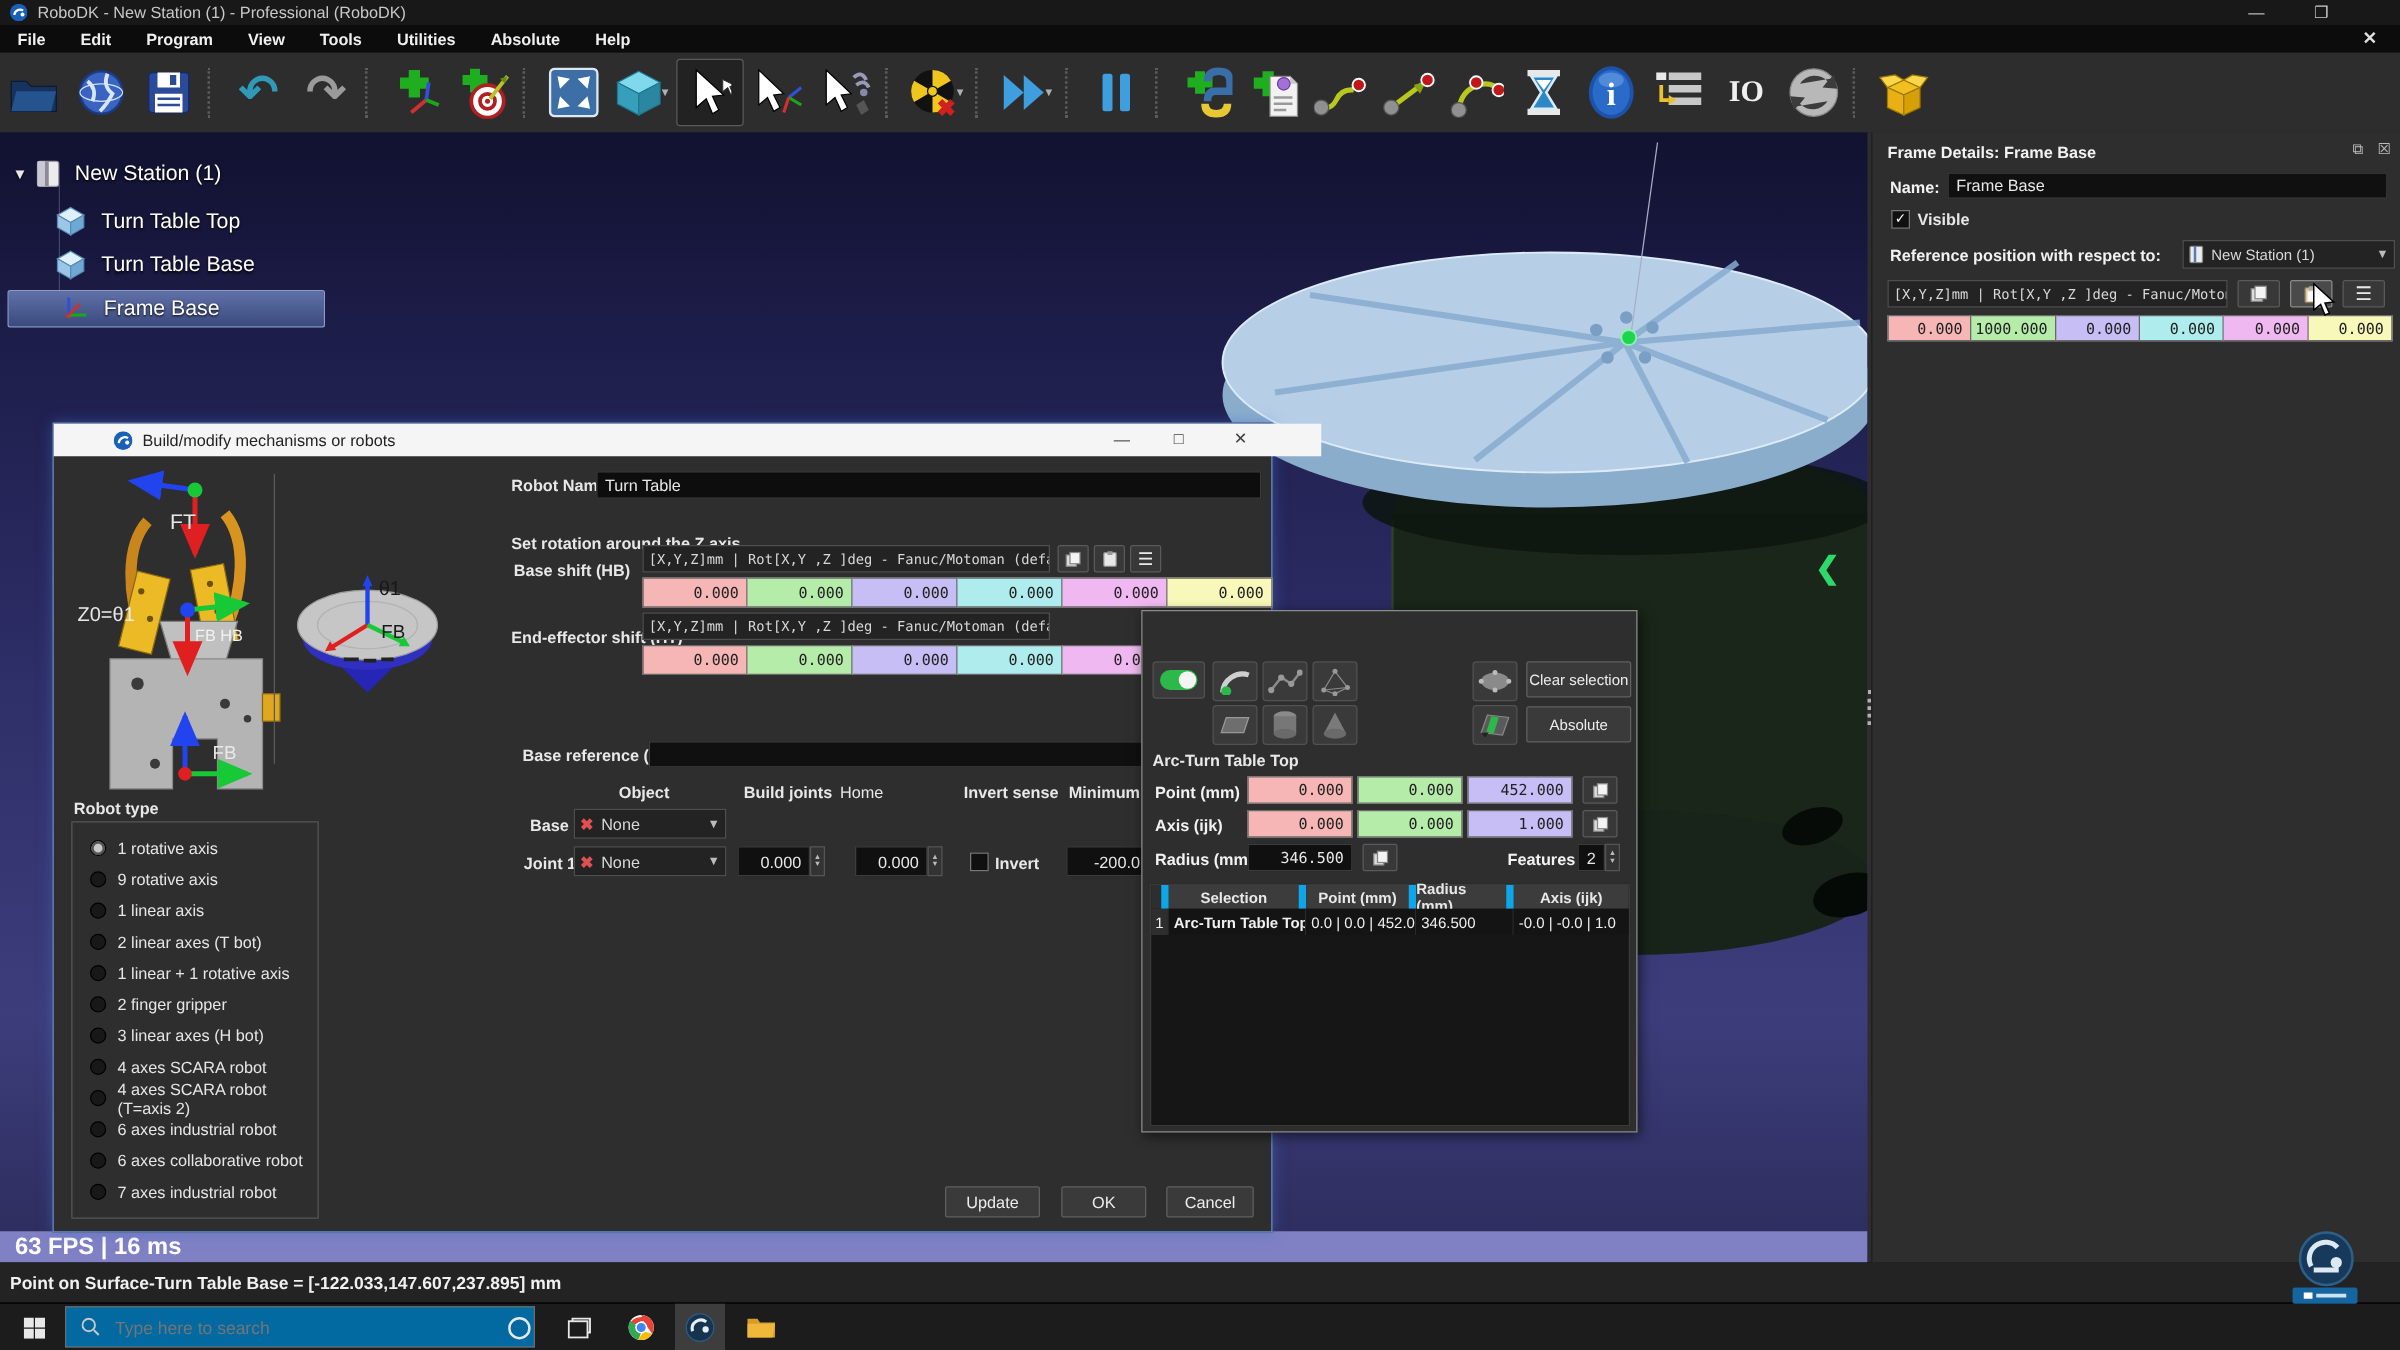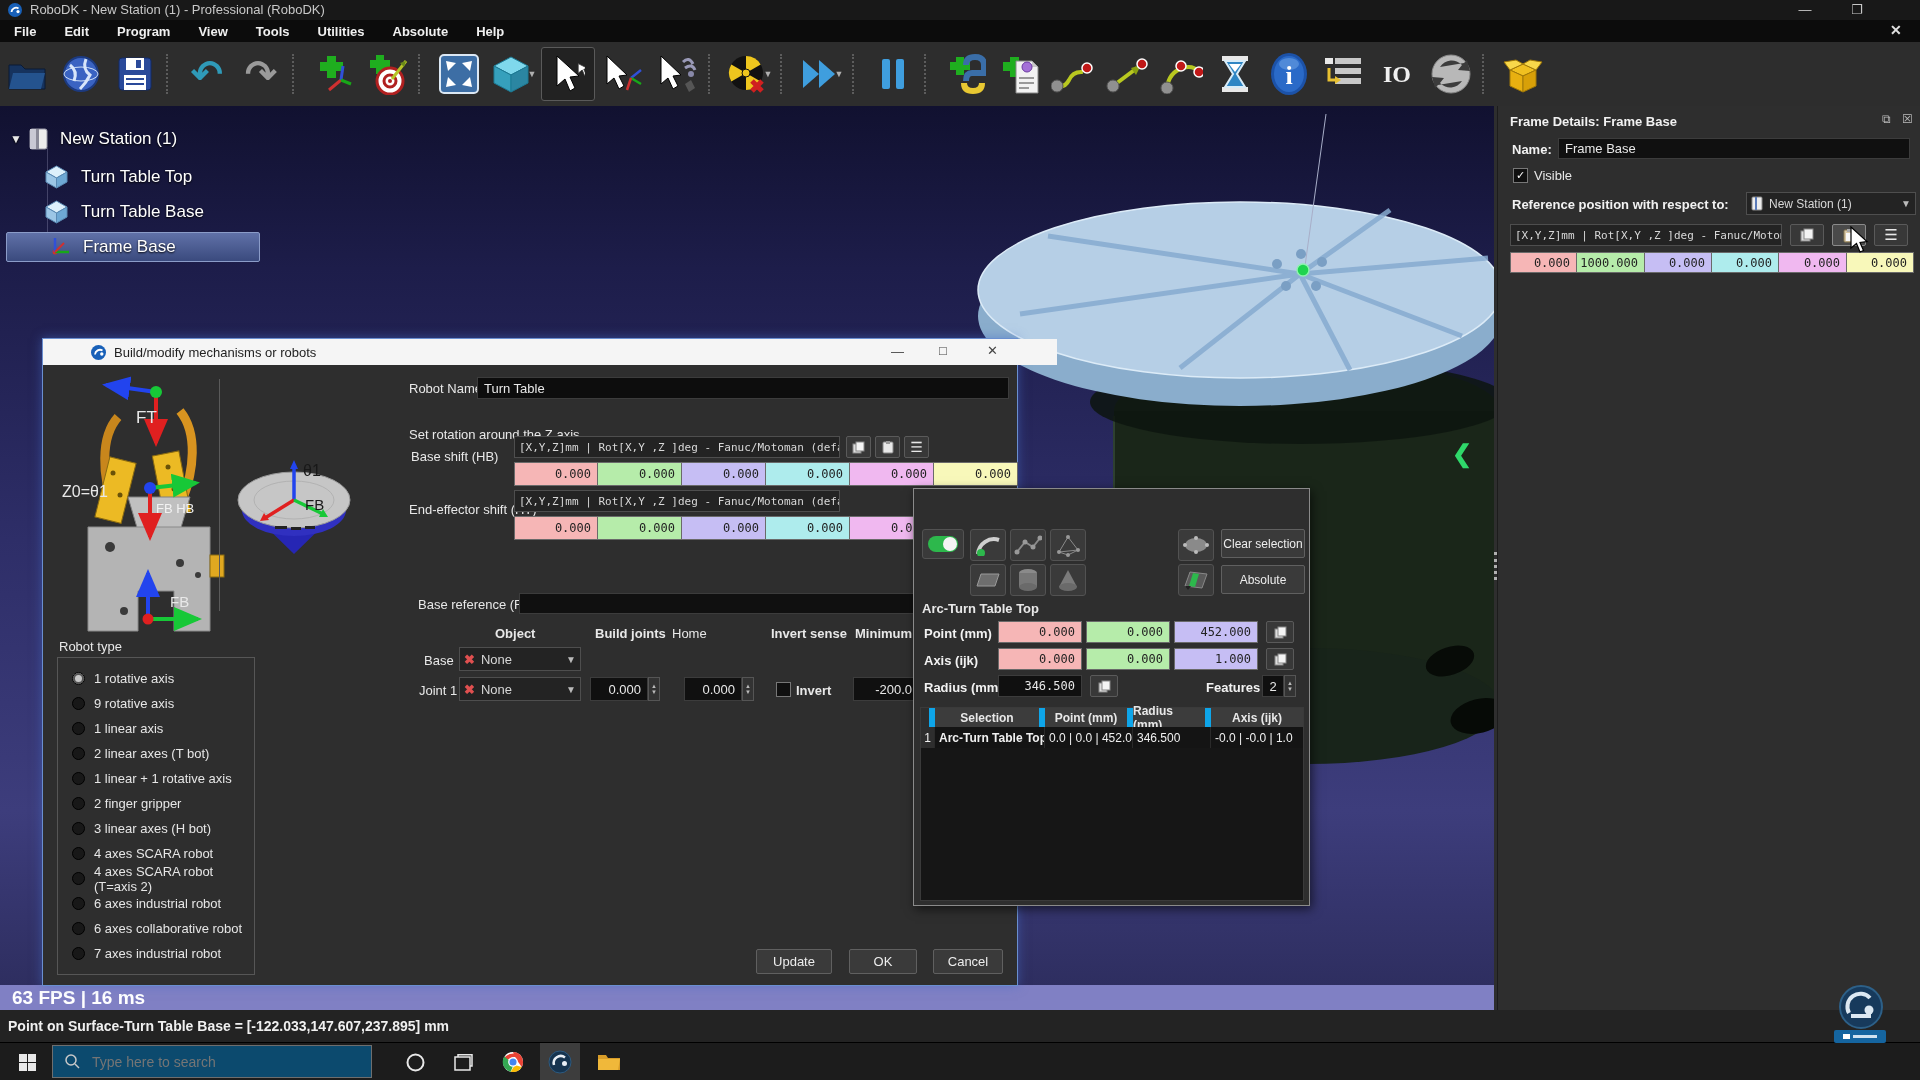--- a/index.html
+++ b/index.html
@@ -19,21 +19,21 @@
   #main{left:0;top:106px;width:1920px;height:904px;background:#2e2e2e;}
   #viewport{left:0;top:0;width:1494px;height:904px;overflow:hidden;
     background:linear-gradient(180deg,#111130 0%,#1d1d4a 18%,#2e2e68 48%,#3d3d7c 78%,#2c2c5c 100%);}
   #fpsbar{left:0;top:879px;width:1494px;height:25px;background:#8080c4;color:#fff;font-size:19px;font-weight:bold;
     display:flex;align-items:center;padding-left:12px;box-sizing:border-box;}
   #rightpanel{left:1497px;top:0;width:423px;height:904px;background:#2e2e2e;border-left:1px solid #1c1c1c;color:#e8e8e8;}
   
   .treerow{height:30px;display:flex;align-items:center;color:#fff;font-size:17px;text-shadow:0 1px 2px #000;}
   .tree-sel{background:linear-gradient(180deg,#6071a8,#3a4a7e);border:1px solid #8b9cc8;border-radius:2px;}
   
-  .lbl{color:#e8e8e8;font-size:13px;}
+  .lbl{color:#e8e8e8;font-size:13px;font-weight:bold;}
   .blbl{color:#f2f2f2;font-size:13px;font-weight:bold;}
   .in{background:#101010;border:1px solid #3c3c3c;color:#e8e8e8;font-size:13px;padding:0 6px;box-sizing:border-box;}
   .combo{background:#232323;border:1px solid #4e4e4e;color:#d8d8d8;font-family:"DejaVu Sans Mono",monospace;
     font-size:11px;display:flex;align-items:center;padding:0 4px;box-sizing:border-box;white-space:nowrap;overflow:hidden;}
   .combo .arr{margin-left:auto;color:#bbb;font-size:10px;padding-left:4px;}
   .vcell{font-family:"DejaVu Sans Mono",monospace;font-size:12px;color:#222;display:flex;align-items:center;
     justify-content:flex-end;padding-right:6px;box-sizing:border-box;border:1px solid #6a6a6a;border-left:none;}
   .c0{background:#f6b6b6;}.c1{background:#b6ecaa;}.c2{background:#c6bef4;}.c3{background:#aeeced;}.c4{background:#f0b8f0;}.c5{background:#f8f8ba;}
   .ibtn{background:#383838;border:1px solid #5a5a5a;display:flex;align-items:center;justify-content:center;border-radius:2px;box-sizing:border-box;}
   .btn{background:#3a3a3a;border:1px solid #606060;color:#ededed;font-size:13px;display:flex;align-items:center;
@@ -56,21 +56,21 @@
   .mono{font-family:"DejaVu Sans Mono",monospace;}
   
   .mtbl-h{background:#3c3c3c;color:#e8e8e8;font-size:12px;font-weight:bold;display:flex;align-items:center;justify-content:center;
     border-right:6px solid #0ea5e9;box-sizing:border-box;}
   .mtbl-c{background:#141414;color:#f0f0f0;font-size:12px;display:flex;align-items:center;padding:0 4px;
     border-right:1px solid #2a2a2a;box-sizing:border-box;white-space:nowrap;overflow:hidden;}
   
   #statusbar{left:0;top:1010px;width:1920px;height:32px;background:#232323;color:#f0f0f0;font-size:14px;font-weight:bold;
     display:flex;align-items:center;padding-left:8px;box-sizing:border-box;}
   #taskbar{left:0;top:1042px;width:1920px;height:38px;background:#1c1c1c;border-top:1px solid #000;}
-  #searchbox{left:52px;top:2px;width:320px;height:33px;background:#0c4a6e;border:1px solid #6e6e6e;display:flex;align-items:center;box-sizing:border-box;}
+  #searchbox{left:52px;top:2px;width:376px;height:33px;background:#0369a1;border:1px solid #6e6e6e;display:flex;align-items:center;box-sizing:border-box;}
   #searchbox input{background:transparent;border:none;outline:none;color:#c9c9c9;font-size:14px;width:240px;font-family:"Liberation Sans",sans-serif;}
   .taskicon{width:38px;height:36px;display:flex;align-items:center;justify-content:center;}
   svg{display:block;}
   .winbtn{color:#c8c8c8;font-size:13px;width:34px;text-align:center;}
 </style>
 </head>
 <body>
 
 <div id="titlebar" class="abs flex">
   <span class="abs" style="left:8px;top:3px">

